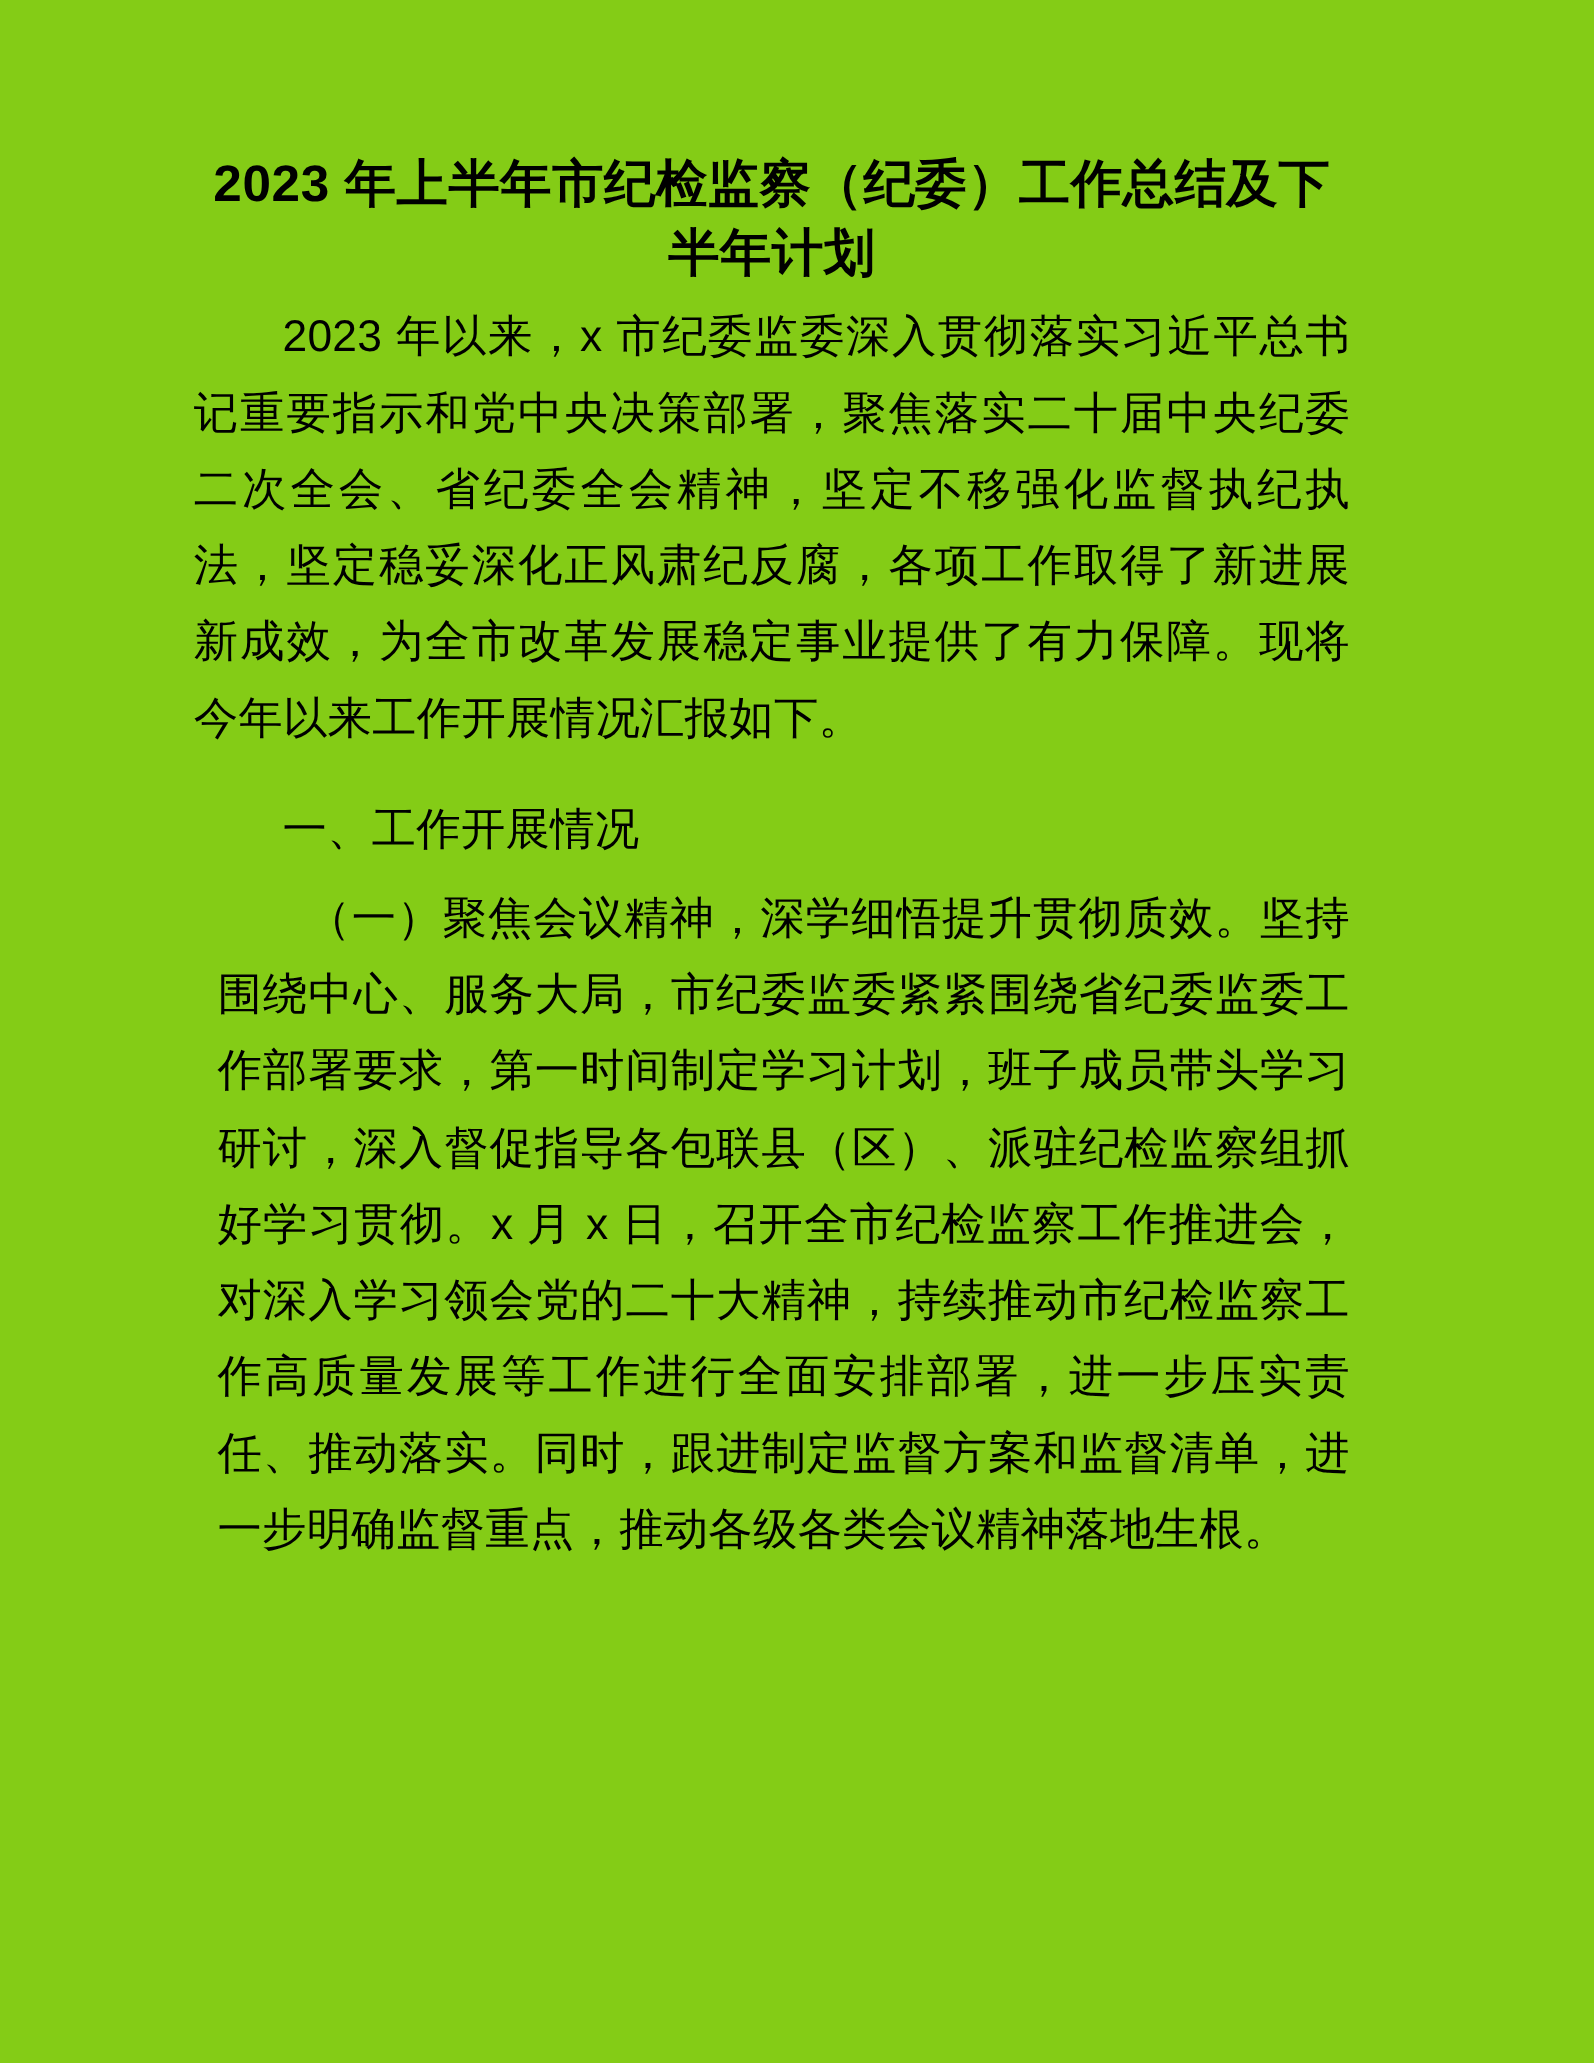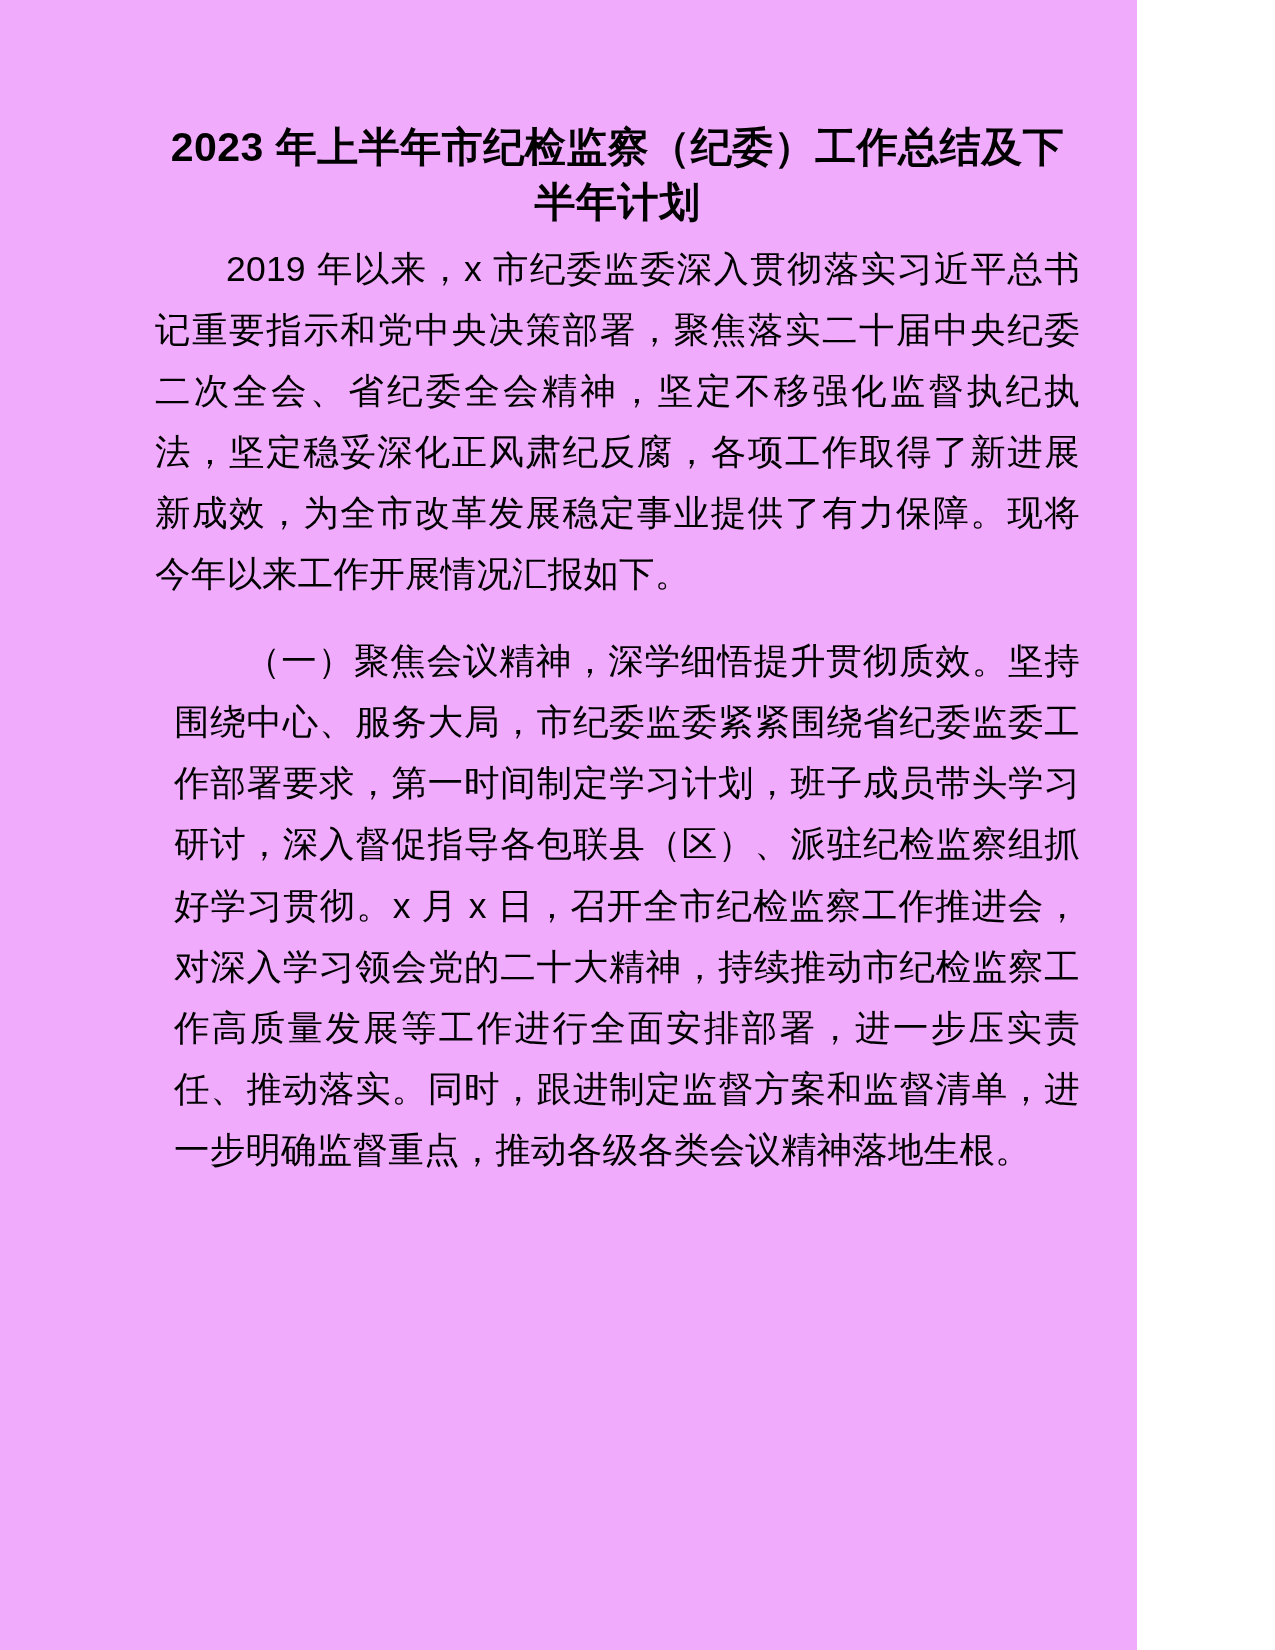--- a/index.html
+++ b/index.html
@@ -3,23 +3,23 @@
 <meta charset="utf-8">
 <title>2023年上半年市纪检监察（纪委）工作总结及下半年计划</title>
 <style>
   html, body {
     margin: 0;
     padding: 0;
     background: #ffffff;
   }
   .page {
     position: relative;
-    width: 1137px;
+    width: 1275px;
     height: 1650px;
-    background: #f0abfc;
+    background: #84cc16;
     overflow: hidden;
     box-sizing: border-box;
     font-family: "Liberation Sans", "DejaVu Sans", sans-serif;
     color: #000000;
   }
   .doc-body {
     position: absolute;
     left: 155px;
     top: 120px;
     width: 925px;
@@ -58,22 +58,23 @@
   .spacer-sm { height: 10px; }
 </style>
 </head>
 <body>
 
 <div class="page">
   <div class="doc-body">
 
     <h1 class="doc-title">2023 年上半年市纪检监察（纪委）工作总结及下半年计划</h1>
 
-    <p class="para">2019 年以来，x 市纪委监委深入贯彻落实习近平总书记重要指示和党中央决策部署，聚焦落实二十届中央纪委二次全会、省纪委全会精神，坚定不移强化监督执纪执法，坚定稳妥深化正风肃纪反腐，各项工作取得了新进展新成效，为全市改革发展稳定事业提供了有力保障。现将今年以来工作开展情况汇报如下。</p>
+    <p class="para">2023 年以来，x 市纪委监委深入贯彻落实习近平总书记重要指示和党中央决策部署，聚焦落实二十届中央纪委二次全会、省纪委全会精神，坚定不移强化监督执纪执法，坚定稳妥深化正风肃纪反腐，各项工作取得了新进展新成效，为全市改革发展稳定事业提供了有力保障。现将今年以来工作开展情况汇报如下。</p>
 
     <div class="spacer-sm"></div>
 
+    <p class="para heading-num">一、工作开展情况</p>
 
     <p class="para section">（一）聚焦会议精神，深学细悟提升贯彻质效。坚持围绕中心、服务大局，市纪委监委紧紧围绕省纪委监委工作部署要求，第一时间制定学习计划，班子成员带头学习研讨，深入督促指导各包联县（区）、派驻纪检监察组抓好学习贯彻。x 月 x 日，召开全市纪检监察工作推进会，对深入学习领会党的二十大精神，持续推动市纪检监察工作高质量发展等工作进行全面安排部署，进一步压实责任、推动落实。同时，跟进制定监督方案和监督清单，进一步明确监督重点，推动各级各类会议精神落地生根。</p>
 
 
   </div>
 </div>
 
 </body></html>

